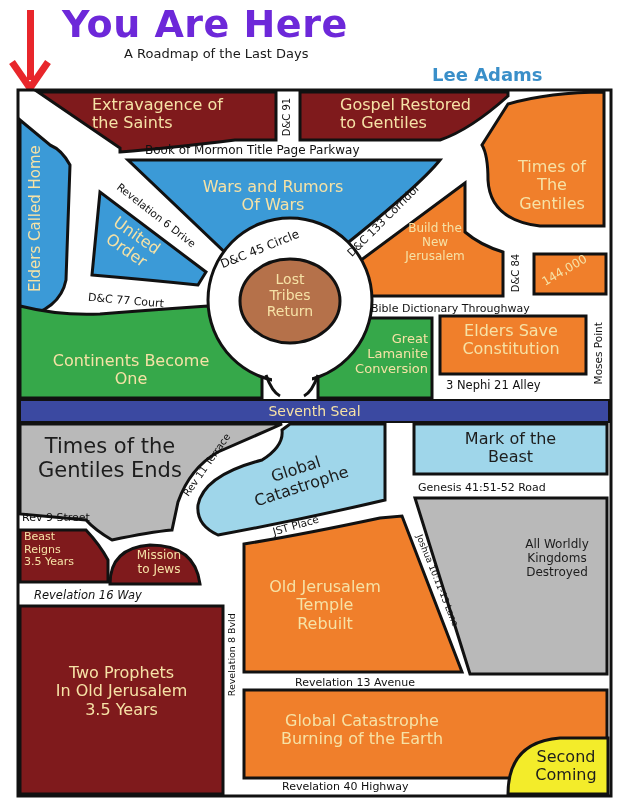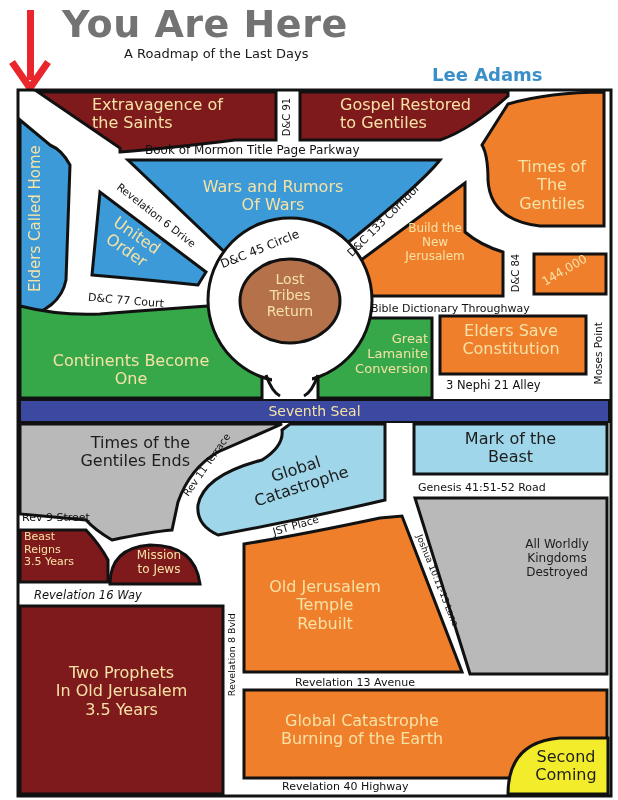--- a/index.html
+++ b/index.html
@@ -1,21 +1,21 @@
 <!DOCTYPE html>
 <html><head>
 <meta charset="utf-8">
 <style>
   * { box-sizing: border-box; margin: 0; padding: 0; }
   html, body { width: 618px; height: 800px; background: #ffffff; overflow: hidden; }
   body { position: relative; font-family: "DejaVu Sans", "Liberation Sans", sans-serif; }
   .title {
     position: absolute; left: 62px; top: 2px; width: 420px;
     font-family: "DejaVu Sans", sans-serif; font-weight: bold; font-size: 38px;
-    color: #737373; letter-spacing: 0.5px; line-height: 44px; white-space: nowrap;
+    color: #6d28d9; letter-spacing: 0.5px; line-height: 44px; white-space: nowrap;
   }
   .subtitle {
     position: absolute; left: 124px; top: 46px; font-size: 13px; color: #1a1a1a; white-space: nowrap;
   }
   .author {
     position: absolute; left: 432px; top: 64px; font-size: 18px; font-weight: bold;
     color: #3a8fc9; white-space: nowrap;
   }
   svg.map { position: absolute; left: 0; top: 0; }
   .lbl { position: absolute; text-align: center; white-space: nowrap; line-height: 1.15; }
@@ -130,21 +130,21 @@
 <div class="lbl light" style="left:330px; top:332px; width:98px; font-size:13px; text-align:right;">
   <div>Great</div>
   <div>Lamanite</div>
   <div>Conversion</div>
 </div>
 <div class="lbl light" style="left:440px; top:322px; width:142px; font-size:16px;">
   <div>Elders Save</div>
   <div>Constitution</div>
 </div>
 <div class="lbl light" style="left:20px; top:403px; width:589px; font-size:14px;">Seventh Seal</div>
-<div class="lbl dark" style="left:30px; top:434px; width:160px; font-size:16px;text-align:right;">
+<div class="lbl dark" style="left:30px; top:434px; width:160px; font-size:21px;">
   <div>Times of the</div>
   <div>Gentiles Ends</div>
 </div>
 <div class="lbl dark" style="left:250px; top:460px; font-size:16px; transform:rotate(-18deg);">
   <div>Global</div>
   <div>Catastrophe</div>
 </div>
 <div class="lbl dark" style="left:414px; top:430px; width:193px; font-size:16px;">
   <div>Mark of the</div>
   <div>Beast</div>

